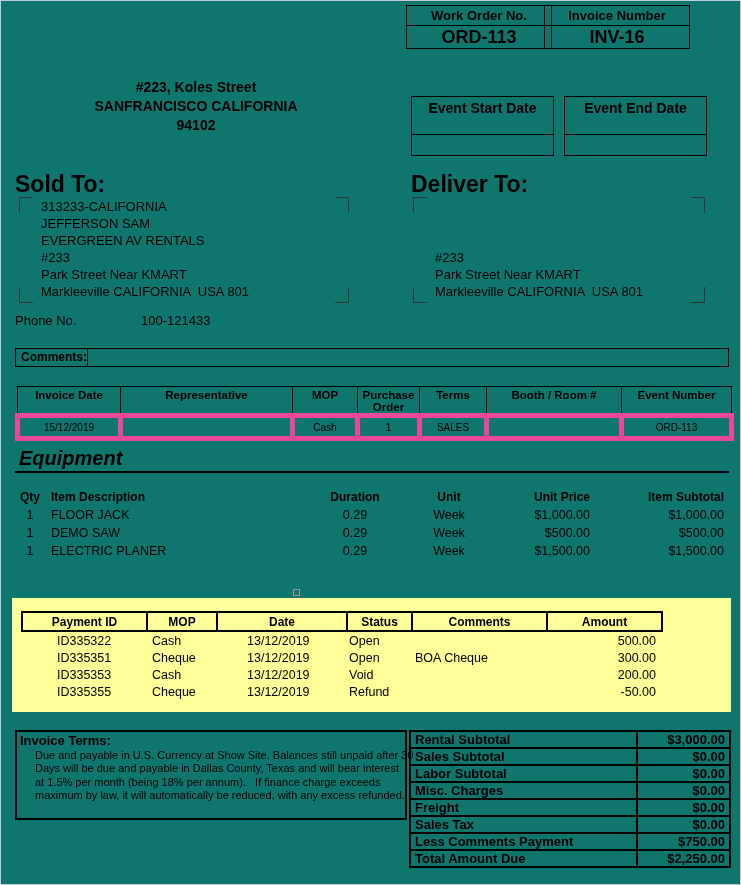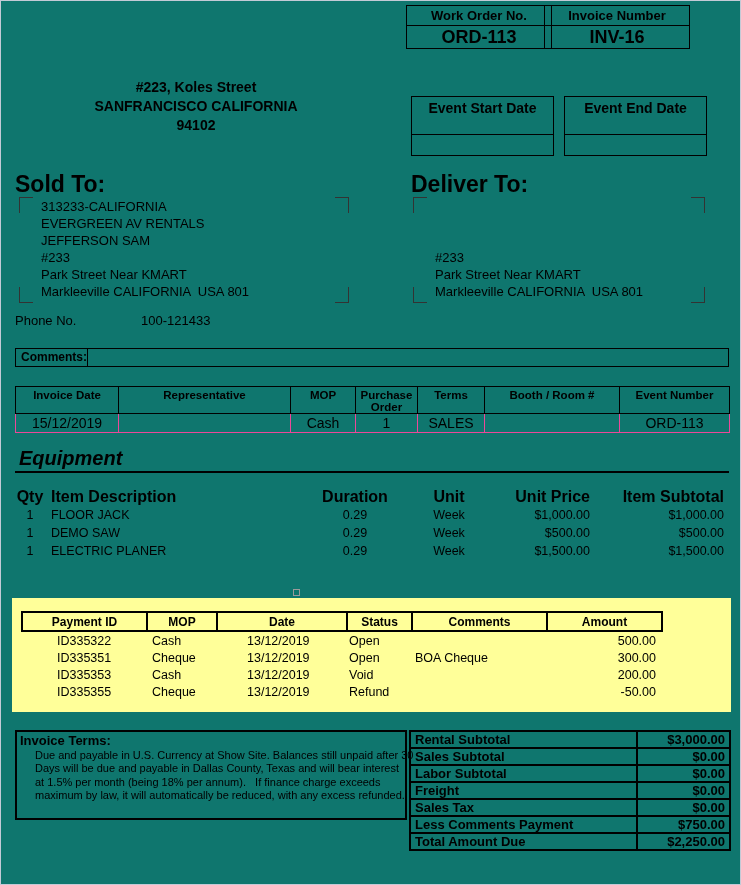--- a/index.html
+++ b/index.html
@@ -40,27 +40,27 @@
 
   
   .comments{position:absolute;left:14px;top:347px;width:714px;height:19px;border:1px solid #000;box-sizing:border-box;display:flex;}
   .comments .clbl{width:72px;border-right:1px solid #000;font-weight:bold;font-size:12px;line-height:17px;padding-left:5px;box-sizing:border-box;}
   .comments .cval{flex:1;font-size:12px;line-height:17px;padding-left:5px;}
 
   
   table{border-collapse:collapse;table-layout:fixed;}
   .info-table{position:absolute;left:14px;top:385px;width:714px;}
   .info-table th{border:1px solid #000;font-size:11.5px;font-weight:bold;text-align:center;vertical-align:top;padding:2px 1px 0 1px;height:21px;}
-  .info-table td{border:1px solid #ec4899;font-size:14px;text-align:center;height:18px;padding:0 1px;}
+  .info-table td{border:5px solid #ec4899;font-size:10px;text-align:center;height:18px;padding:0 1px;}
 
   
   .equip-title{position:absolute;left:18px;top:446px;font-size:20px;font-weight:bold;font-style:italic;}
   .equip-rule{position:absolute;left:14px;top:470px;width:714px;border-top:2px solid #000;}
   .equip-table{position:absolute;left:14px;top:487px;width:714px;}
-  .equip-table th{font-size:16px;font-weight:bold;padding:0;height:18px;white-space:nowrap;margin-top:12px;}
+  .equip-table th{font-size:12px;font-weight:bold;padding:0;height:18px;white-space:nowrap;margin-top:12px;}
   .equip-table td{font-size:12.5px;padding:0;height:18px;white-space:nowrap;}
   .col-qty{text-align:center;}
   .col-desc{text-align:left;padding-left:6px !important;}
   .col-dur{text-align:center;}
   .col-unit{text-align:center;}
   .col-price{text-align:right;padding-right:4px !important;}
   .col-sub{text-align:right;padding-right:5px !important;}
 
   .stray-box{position:absolute;left:292px;top:588px;width:5px;height:5px;border:1px solid #9a9a9a;}
 
@@ -119,22 +119,22 @@
   </div>
 
   <div class="section-head" style="left:14px;top:170px;">Sold To:</div>
   <div class="addr-block" style="left:18px;top:194px;width:330px;">
     <div class="crn tl"></div>
     <div class="crn tr"></div>
     <div class="crn bl"></div>
     <div class="crn br"></div>
     <div class="addr-text">
       <div class="addr-line">313233-CALIFORNIA</div>
+      <div class="addr-line">JEFFERSON SAM</div>
       <div class="addr-line">EVERGREEN AV RENTALS</div>
-      <div class="addr-line">JEFFERSON SAM</div>
       <div class="addr-line">#233</div>
       <div class="addr-line">Park Street Near KMART</div>
       <div class="addr-line">Markleeville CALIFORNIA  USA 801</div>
     </div>
   </div>
 
   <div class="section-head" style="left:410px;top:170px;">Deliver To:</div>
   <div class="addr-block" style="left:412px;top:194px;width:292px;">
     <div class="crn tl"></div>
     <div class="crn tr"></div>
@@ -314,20 +314,24 @@
     </tr>
     <tr>
       <td class="tt-lbl">Sales Subtotal</td>
       <td class="tt-val">$0.00</td>
     </tr>
     <tr>
       <td class="tt-lbl">Labor Subtotal</td>
       <td class="tt-val">$0.00</td>
     </tr>
     <tr>
+      <td class="tt-lbl">Misc. Charges</td>
+      <td class="tt-val">$0.00</td>
+    </tr>
+    <tr>
       <td class="tt-lbl">Freight</td>
       <td class="tt-val">$0.00</td>
     </tr>
     <tr>
       <td class="tt-lbl">Sales Tax</td>
       <td class="tt-val">$0.00</td>
     </tr>
     <tr>
       <td class="tt-lbl">Less Comments Payment</td>
       <td class="tt-val">$750.00</td>

